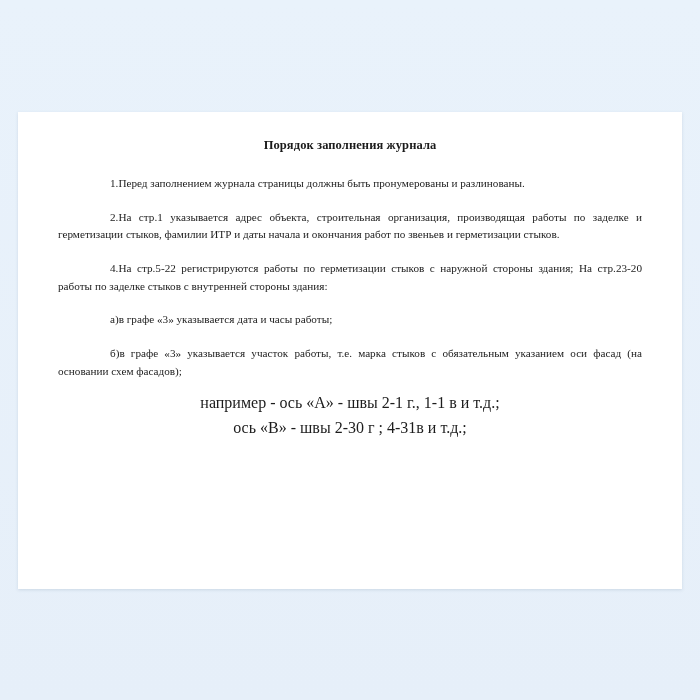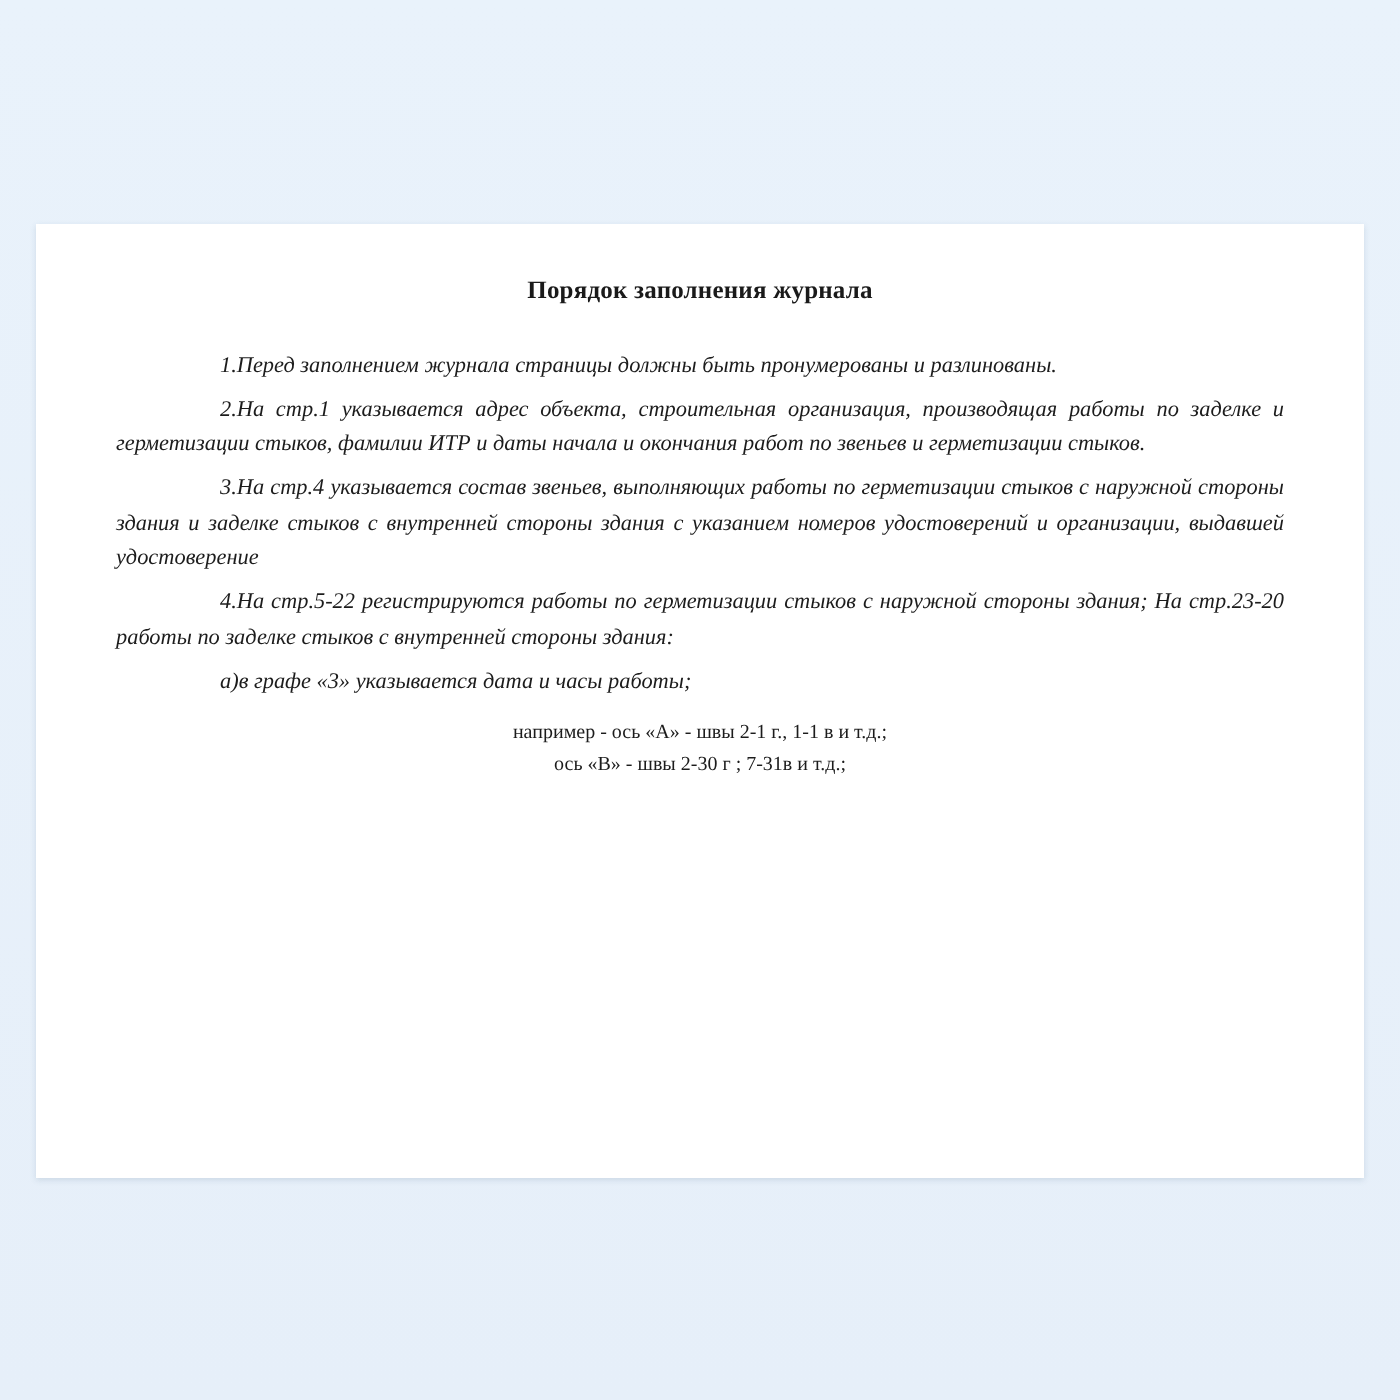--- a/index.html
+++ b/index.html
@@ -40,37 +40,36 @@
     font-size: 12.5px;
     color: #1a1a1a;
     margin: 0 0 22px 0;
     letter-spacing: 0.1px;
   }
   .para {
     font-size: 11.2px;
     line-height: 1.58;
     color: #1c1c1c;
     text-align: justify;
-    margin: 4px 0 1px 0;
+    margin: 16px 0 1px 0;
     text-indent: 0;
-    font-style: italic;
   }
   .para.indent {
     text-indent: 26px;
   }
   .para.num {
     text-indent: 26px;
   }
   .marker {
     display: inline-block;
     min-width: 20px;
   }
   .center-block {
     text-align: center;
-    font-size: 10px;
+    font-size: 16px;
     line-height: 1.6;
     color: #1c1c1c;
     margin: 4px 0 4px 0;
   }
   .center-line {
     display: block;
     text-align: center;
   }
   .spacer-sm { height: 4px; }
   .spacer-xs { height: 2px; }
@@ -85,38 +84,38 @@
       <div class="doc-title">Порядок заполнения журнала</div>
 
       <p class="para num">
         <span class="marker">1.</span><span>Перед заполнением журнала страницы должны быть пронумерованы и разлинованы.</span>
       </p>
 
       <p class="para num">
         <span class="marker">2.</span><span>На стр.1 указывается адрес объекта, строительная организация, производящая работы по заделке и герметизации стыков, фамилии ИТР и даты начала и окончания работ по звеньев и герметизации стыков.</span>
       </p>
 
-      <p class="para num">
-        <span class="marker">3.</span><span>На стр.4 указывается состав звеньев, выполняющих работы по герметизации стыков с наружной стороны здания и заделке стыков с внутренней стороны здания с указанием номеров удостоверений и организации, выдавшей удостоверение</span>
-      </p>
 
       <p class="para num">
         <span class="marker">4.</span><span>На стр.5-22 регистрируются работы по герметизации стыков с наружной стороны здания; На стр.23-20 работы по заделке стыков с внутренней стороны здания:</span>
       </p>
 
       <p class="para num">
         <span class="marker">а)</span><span>в графе «3» указывается дата и часы работы;</span>
       </p>
 
+      <p class="para num">
+        <span class="marker">б)</span><span>в графе «3» указывается участок работы, т.е. марка стыков с обязательным указанием оси фасад (на основании схем фасадов);</span>
+      </p>
 
       <div class="spacer-sm"></div>
 
       <div class="center-block">
         <span class="center-line">например - ось «А» - швы 2-1 г., 1-1 в и т.д.;</span>
-        <span class="center-line">ось «В» - швы 2-30 г ; 7-31в и т.д.;</span>
+        <span class="center-line">ось «В» - швы 2-30 г ; 4-31в и т.д.;</span>
       </div>
 
       <div class="spacer-xs"></div>
 
 
 
 
     </div>
   </div>
 </div>

